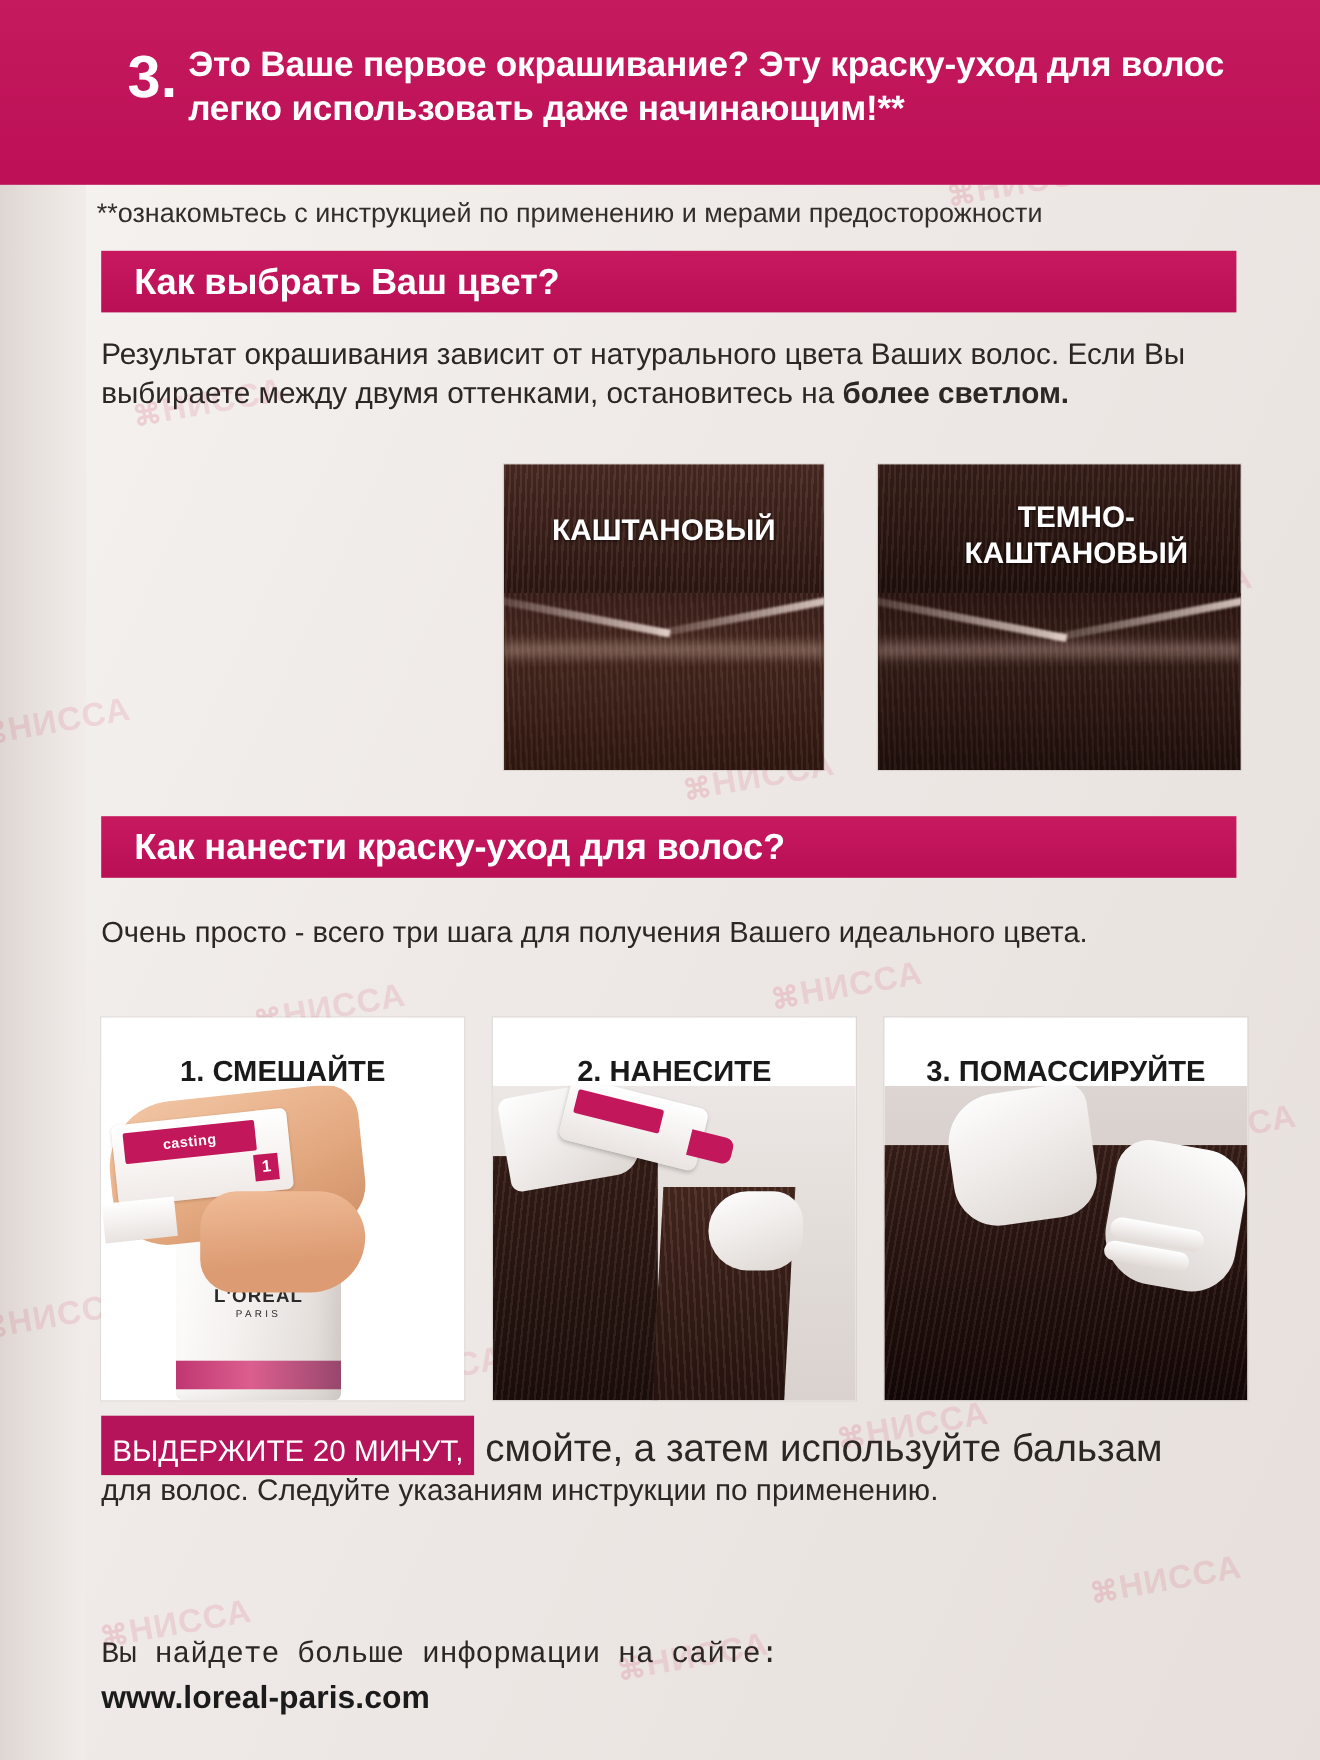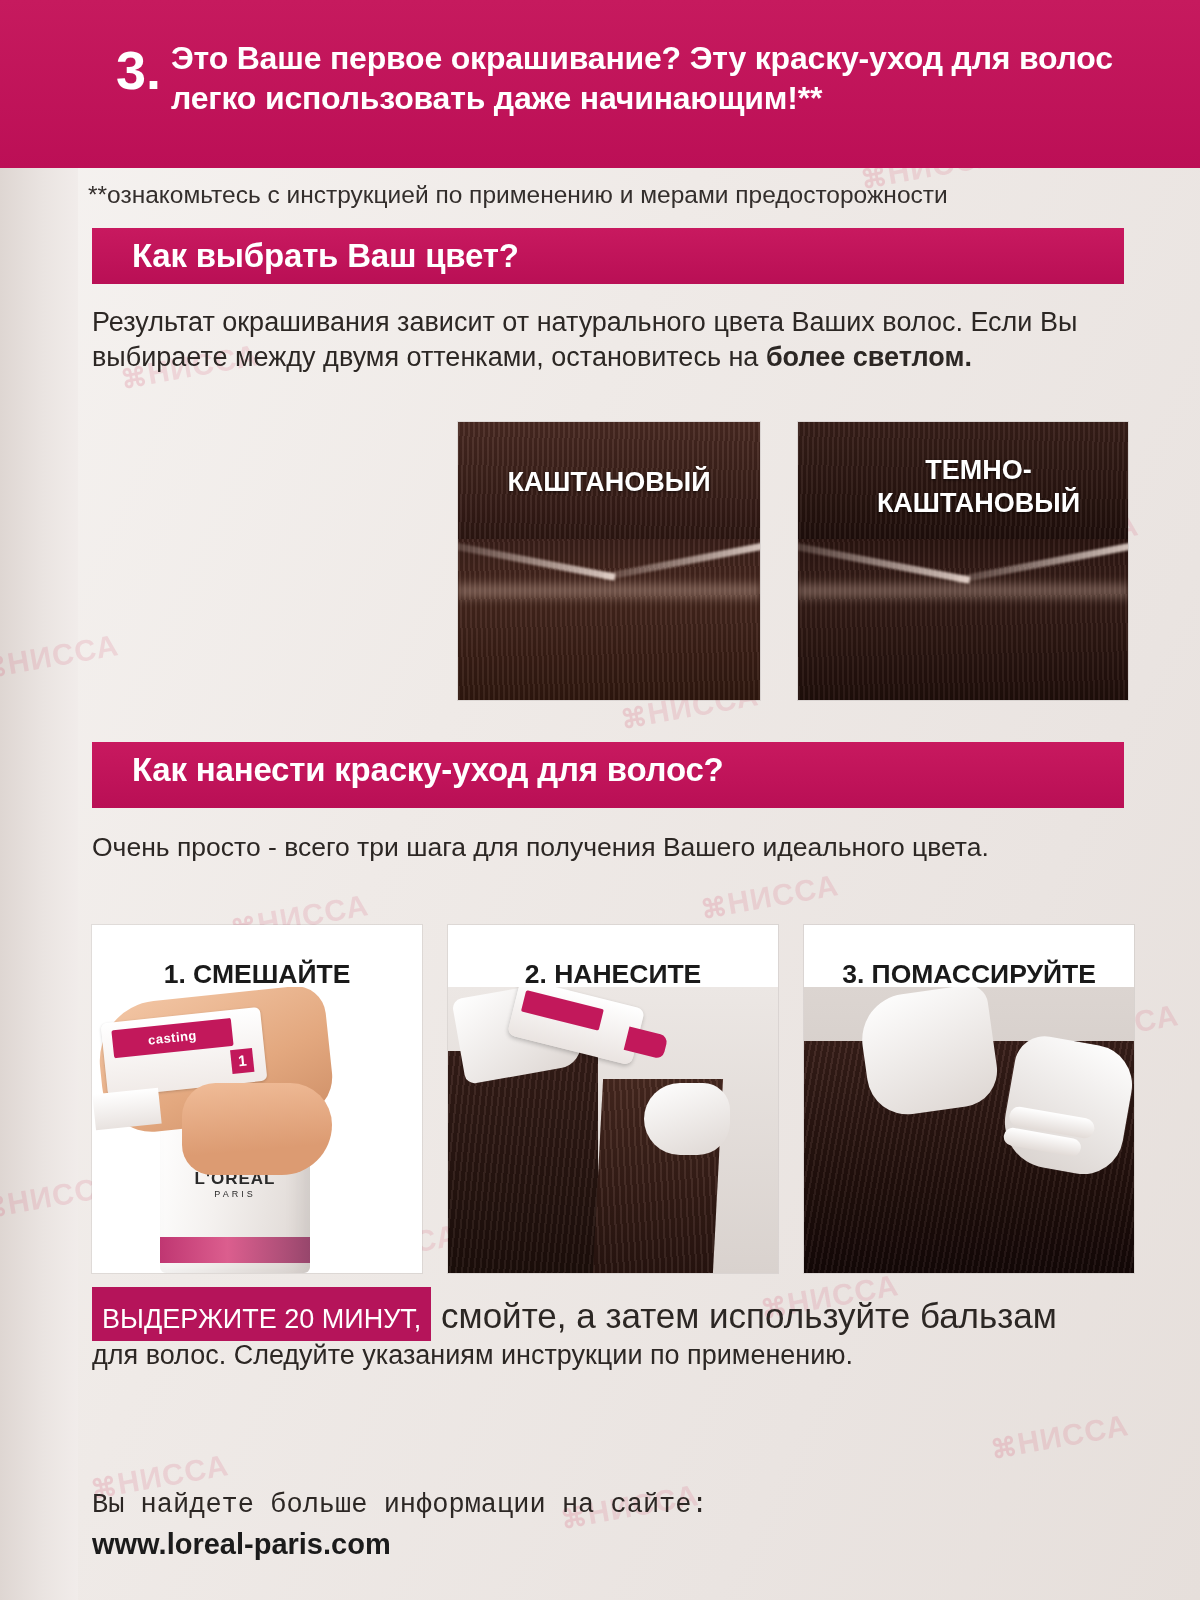--- a/index.html
+++ b/index.html
@@ -103,46 +103,46 @@
   }
 
   
   .bar {
     position: absolute;
     background: linear-gradient(180deg, #c8195f 0%, #b90f55 100%);
     color: #fff;
     font-size: 33px;
     font-weight: bold;
     line-height: 55px;
-    padding-left: 40px;
+    padding-left: 30px;
     box-sizing: border-box;
     letter-spacing: -0.2px;
   }
   #bar-color   { left: 92px; top: 228px;  width: 1032px; height: 56px; }
-  #bar-apply   { left: 92px; top: 742px;  width: 1032px; height: 66px; }
+  #bar-apply   { left: 92px; top: 742px;  width: 1032px; height: 56px; }
   #bar-more    { left: 92px; top: 1392px; width: 1032px; height: 58px; }
 
   
   .para {
     position: absolute;
     color: #2c2724;
     font-size: 27px;
     line-height: 35px;
   }
   #para-color { left: 92px; top: 305px; width: 1010px; }
   #para-color b { font-weight: bold; }
   #para-apply { left: 92px; top: 830px; width: 1040px; font-size: 26.5px; }
 
   
   .swatch {
     position: absolute;
     overflow: hidden;
     box-shadow: 0 0 0 1px rgba(0,0,0,0.08);
   }
-  #swatch-1 { left: 458px; top: 422px; width: 302px; height: 278px; }
+  #swatch-1 { left: 458px; top: 422px; width: 275px; height: 278px; padding-left: 16px; }
   #swatch-2 { left: 798px; top: 422px; width: 330px; height: 278px; }
 
   .hair-top {
     position: absolute;
     left: 0; right: 0; top: 0; height: 46%;
     background:
       repeating-linear-gradient(92deg, rgba(255,255,255,0.06) 0 2px, rgba(0,0,0,0.10) 2px 5px),
       linear-gradient(180deg, #4a2a22 0%, #3a1f19 55%, #2a1410 100%);
   }
   #swatch-2 .hair-top {

